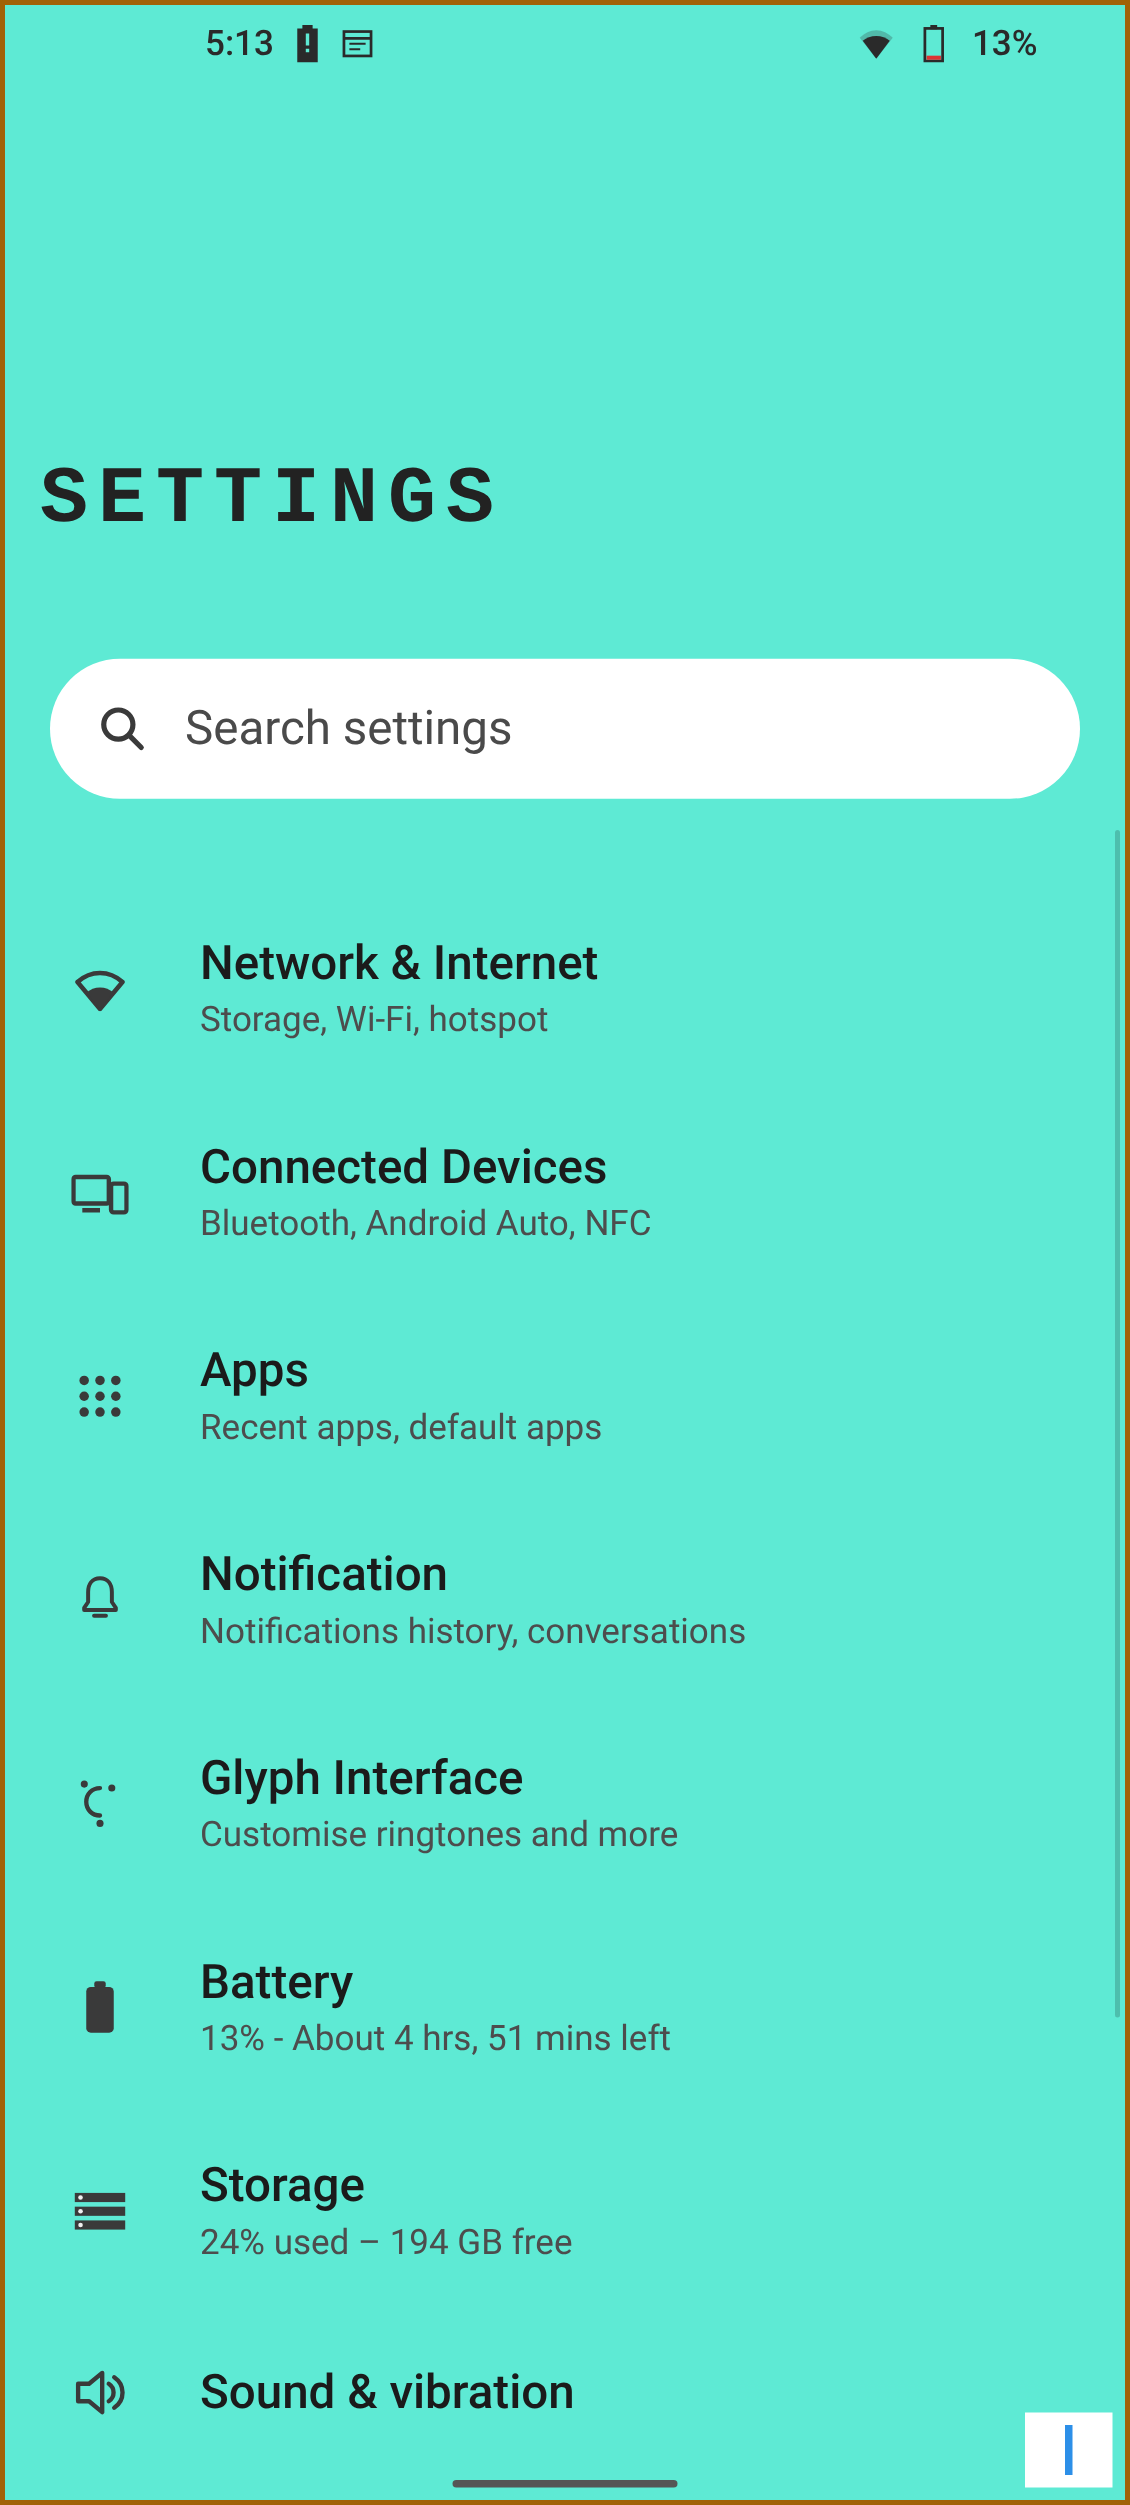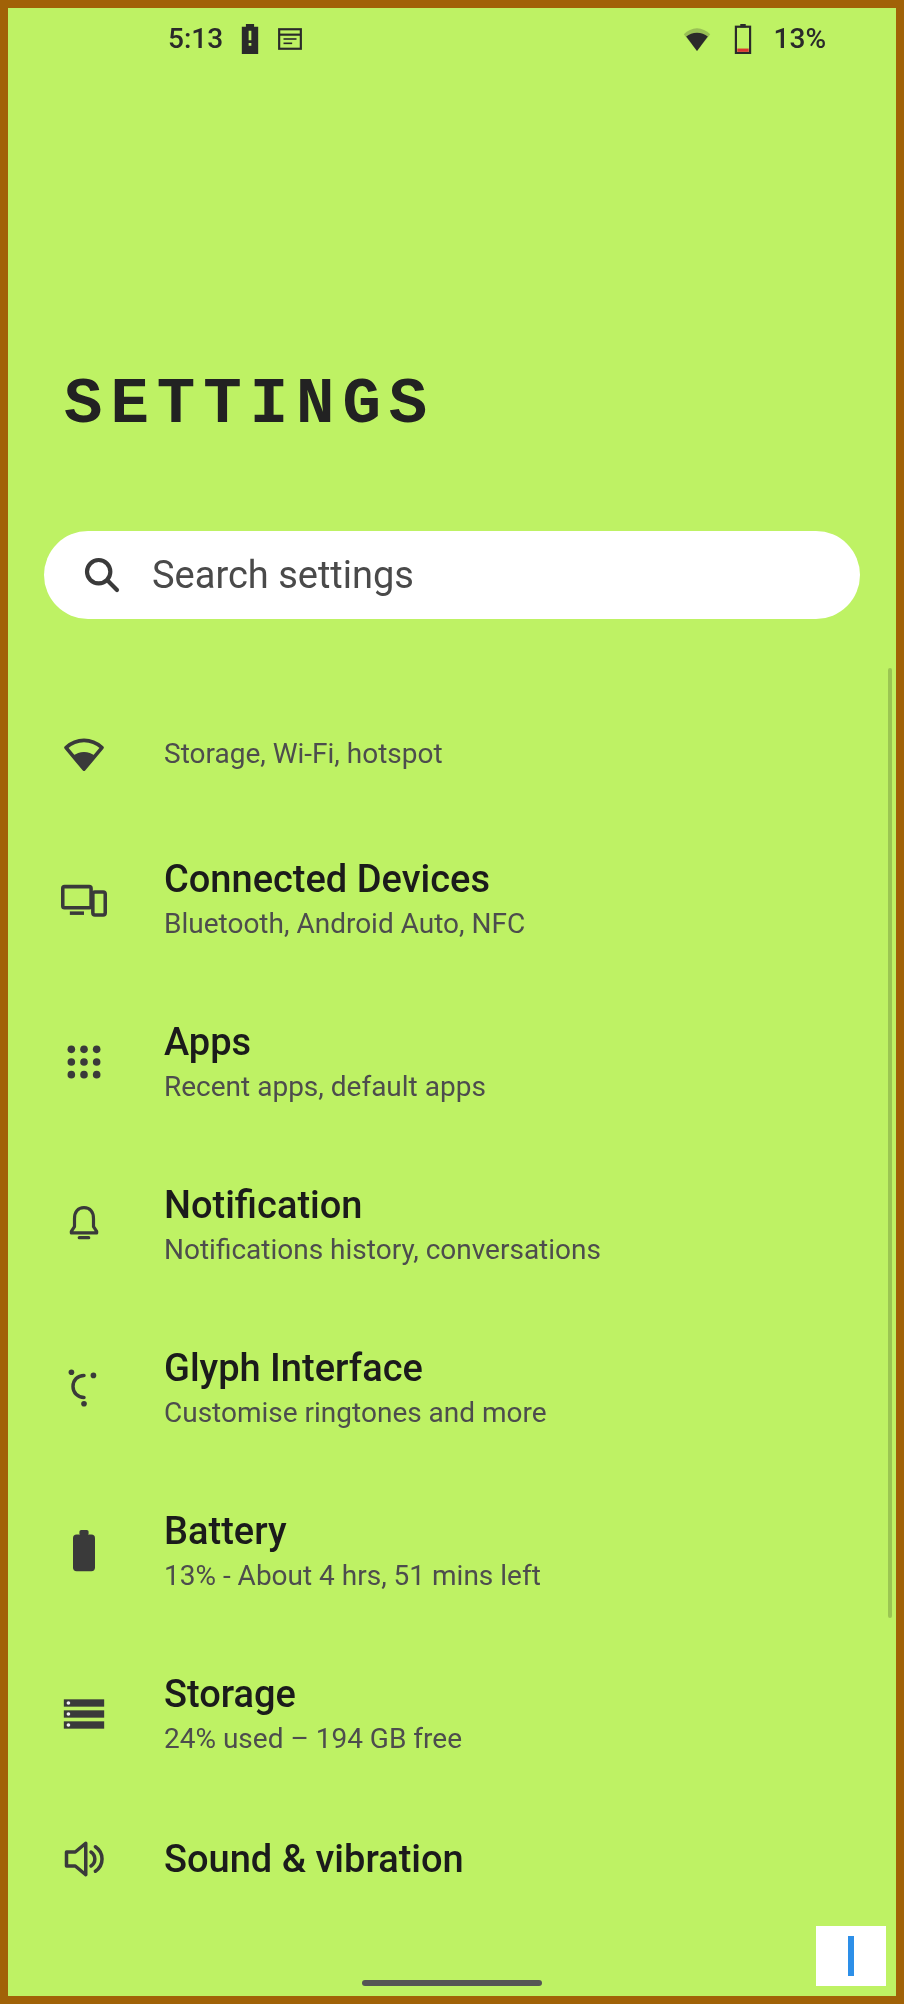--- a/index.html
+++ b/index.html
@@ -7,22 +7,22 @@
     width: 904px;
     height: 2004px;
     font-family: -apple-system, BlinkMacSystemFont, "Segoe UI", Roboto, sans-serif;
     background: #f0f0f0;
     color: #1b1b1b;
     overflow: hidden;
   }
   .screen {
     width: 904px;
     height: 2004px;
-    border: 8px solid #a16207;
-    background: #bef264;
+    border: 4px solid #a16207;
+    background: #5eead4;
     position: relative;
     overflow: hidden;
   }
 
   
   .status-bar {
     display: flex;
     justify-content: space-between;
     align-items: center;
     padding: 14px 70px 14px 160px;
@@ -33,35 +33,35 @@
   .status-left, .status-right {
     display: flex;
     align-items: center;
     gap: 16px;
   }
   .status-right { gap: 22px; }
   .icon-svg { display: block; }
 
   
   .page-title {
-    margin: 300px 0 90px 56px;
+    margin: 300px 0 90px 28px;
     font-size: 64px;
     letter-spacing: 8px;
     font-weight: 700;
     color: #222;
     
     font-family: "Courier New", monospace;
   }
 
   
   .search-bar {
     margin: 0 36px 70px 36px;
     background: #ffffff;
     border-radius: 60px;
-    height: 88px;
+    height: 112px;
     display: flex;
     align-items: center;
     padding: 0 20px 0 36px;
     gap: 28px;
   }
   .search-icon-wrap { width: 44px; height: 44px; display:flex; align-items:center; justify-content:center;}
   .search-placeholder {
     font-size: 38px;
     color: #4a4a4a;
     font-weight: 400;
@@ -200,20 +200,21 @@
   <div class="settings-list">
 
     <div class="settings-item">
       <span class="item-icon">
         <svg width="44" height="36" viewBox="0 0 24 20">
           <path d="M12 19L2 7c2.8-2.5 6.2-4 10-4s7.2 1.5 10 4L12 19z" fill="none" stroke="#3a3a3a" stroke-width="2" stroke-linejoin="round"></path>
           <path d="M12 19l-6-7.3c1.7-1.5 3.7-2.3 6-2.3s4.3.8 6 2.3L12 19z" fill="#3a3a3a"></path>
         </svg>
       </span>
       <div class="item-text">
+        <span class="item-title">Network &amp; Internet</span>
         <span class="item-subtitle">Storage, Wi-Fi, hotspot</span>
       </div>
     </div>
 
     <div class="settings-item">
       <span class="item-icon">
         <svg width="46" height="38" viewBox="0 0 26 20">
           <rect x="1" y="3" width="16" height="12" rx="1" fill="none" stroke="#3a3a3a" stroke-width="2"></rect>
           <line x1="5" y1="18" x2="13" y2="18" stroke="#3a3a3a" stroke-width="2"></line>
           <rect x="18" y="6" width="7" height="13" rx="1.2" fill="none" stroke="#3a3a3a" stroke-width="2"></rect>

